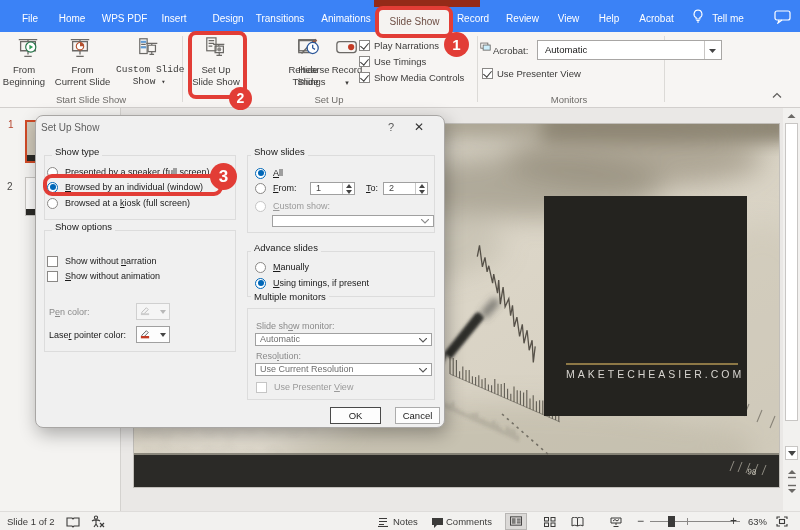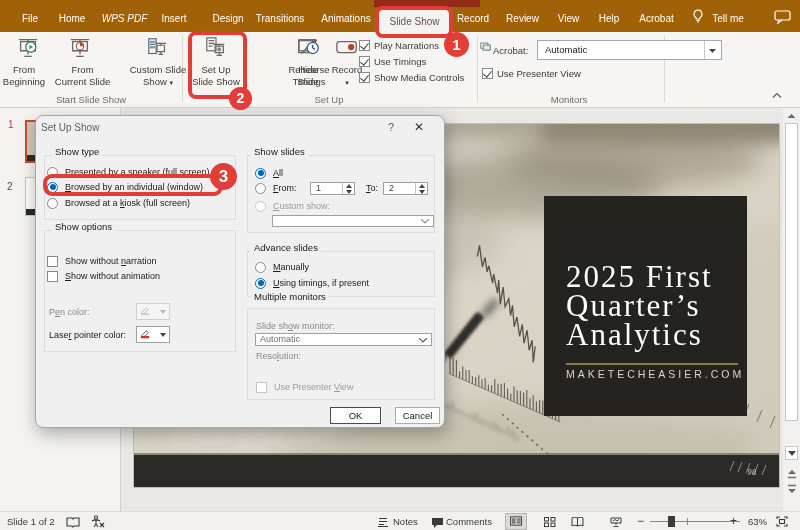--- a/index.html
+++ b/index.html
@@ -1,20 +1,20 @@
 <!DOCTYPE html>
 <html><head>
 <meta charset="utf-8">
 <style>
 *{margin:0;padding:0;box-sizing:border-box;}
 html,body{width:800px;height:530px;overflow:hidden;font-family:"Liberation Sans",sans-serif;}
 #app{position:relative;width:800px;height:530px;background:#eae8e6;overflow:hidden;}
 .abs{position:absolute;}
 
-#tabbar{position:absolute;left:0;top:0;width:800px;height:32px;background:#a16207;}
+#tabbar{position:absolute;left:0;top:0;width:800px;height:32px;background:#3b82f6;}
 #tabbar .darktop{position:absolute;left:374px;top:0;width:106px;height:7px;background:#942a18;}
 .tab{position:absolute;top:0;height:32px;line-height:37px;color:#fff;font-size:10px;text-align:center;}
 #activetab{position:absolute;left:378px;top:8px;width:73px;height:24px;background:#f5f3f1;border-radius:2px 2px 0 0;color:#6e4f45;font-size:10px;line-height:27px;text-align:center;}
 
 #ribbon{position:absolute;left:0;top:32px;width:800px;height:76px;background:#f7f5f3;border-bottom:1px solid #d2cfcd;}
 .rbtn{position:absolute;top:4px;text-align:center;color:#3b3a39;font-size:9.5px;line-height:12px;white-space:nowrap;}
 .rbtn svg{display:block;margin:0 auto 4px auto;}
 .glabel{position:absolute;top:62px;font-size:9.5px;color:#6d6b68;text-align:center;}
 .vsep{position:absolute;top:4px;width:1px;height:66px;background:#dcdad7;}
 .ck{position:absolute;font-size:9.5px;color:#3b3a39;height:12px;line-height:12px;white-space:nowrap;}
@@ -51,21 +51,21 @@
 u{text-decoration:underline;text-underline-offset:1px;}
 </style>
 </head>
 <body>
 <div id="app">
 
   <div id="tabbar">
     <div class="darktop"></div>
     <div class="tab" style="left:10px;width:40px;">File</div>
     <div class="tab" style="left:52px;width:40px;">Home</div>
-    <div class="tab" style="left:98px;width:53px;font-style:italic;">WPS PDF</div>
+    <div class="tab" style="left:98px;width:53px;">WPS PDF</div>
     <div class="tab" style="left:154px;width:40px;">Insert</div>
     <div class="tab" style="left:206px;width:44px;">Design</div>
     <div class="tab" style="left:250px;width:60px;">Transitions</div>
     <div class="tab" style="left:316px;width:60px;">Animations</div>
     <div class="tab" style="left:451px;width:44px;">Record</div>
     <div class="tab" style="left:500px;width:45px;">Review</div>
     <div class="tab" style="left:551px;width:35px;">View</div>
     <div class="tab" style="left:592px;width:34px;">Help</div>
     <div class="tab" style="left:634px;width:45px;">Acrobat</div>
     <div class="tab" style="left:708px;width:40px;">Tell me</div>
@@ -95,21 +95,21 @@
       <svg style="margin-left:20px;" width="24" height="24" viewBox="0 0 26 26">
           <g fill="none" stroke="#6b6966" stroke-width="1.4">
             <path d="M3 4h20M13 4v2M5 6h16v10H5zM13 16v4M9 22h8"></path>
           </g>
           <circle cx="13" cy="11" r="4" fill="#fff" stroke="#b5502e" stroke-width="1.2"></circle>
           <path d="M13 7a4 4 0 0 1 4 4h-4z" fill="#b5502e"></path>
         </svg>
       From<br>Current Slide
     </div>
     <div class="vsep" style="left:182px;"></div>
-    <div class="rbtn" style="left:125px;width:66px;">
+    <div class="rbtn" style="left:116px;width:66px;font-family:Liberation Mono, monospace;">
       <svg width="24" height="24" viewBox="0 0 26 26">
           <g fill="none" stroke="#6b6966" stroke-width="1.3">
             <rect x="3" y="3" width="8" height="16"></rect>
             <path d="M4.5 6h5M4.5 9h5M4.5 12h5"></path>
             <path d="M10 8h12M16 8v2M12 10h8v7h-8zM16 17v3M13.5 20h5"></path>
           </g>
           <rect x="4" y="5.2" width="6" height="2.2" fill="#5f9bd5"></rect>
           <rect x="4" y="11.2" width="6" height="2.2" fill="#5f9bd5"></rect>
         </svg>
       Custom Slide<br>Show <span style="font-size:7px;">▾</span>
@@ -261,21 +261,20 @@
         <path d="M576 262 l-5 12M589 268 l-5 12M602 274 l-5 12M615 280 l-5 12M628 286 l-5 12M641 292 l-5 12"></path>
       </g>
       <rect x="0" y="329" width="645" height="3" fill="#6a665d" opacity="0.7"></rect>
       <rect x="0" y="331" width="645" height="32" fill="#2b2a27"></rect>
       <g stroke="#b8b4a8" opacity="0.7" stroke-width="1">
         <path d="M600 337 l-4 10M608 338 l-4 10M616 339 l-4 10M624 340 l-4 10M632 341 l-4 10"></path>
       </g>
       <text x="613" y="350" font-size="8" fill="#c8c4b8" font-family="Liberation Sans" transform="rotate(8 613 350)">98</text>
     </svg>
     <div id="dpanel">
-      <div class="title">2025 First<br>Quarter’s<br>Analytics</div>
       <div class="gold"></div>
       <div class="site">MAKETECHEASIER.COM</div>
     </div>
   </div>
 
   <div id="vscroll">
     <svg class="abs" style="left:4px;top:4px;" width="9" height="8" viewBox="0 0 9 8">
         <path d="M0.5 6L4.5 2l4 4z" fill="#6b6966"></path>
       </svg>
     <div class="abs" style="left:2px;top:15px;width:13px;height:298px;background:#fff;border:1px solid #c8c6c4;"></div>
@@ -411,20 +410,25 @@
 
     <div class="gbox" style="left:211px;top:192px;width:188px;height:92px;"></div>
     <div class="glab" style="left:215px;top:175px;">Multiple monitors</div>
     <div class="drow" style="left:220px;top:203px;color:#8a8a8a;">Slide sh<u>o</u>w monitor:</div>
     <div class="combo" style="left:219px;top:217px;width:177px;height:13px;">Automatic
       <svg class="abs" style="right:4px;top:4px;" width="8" height="5" viewBox="0 0 8 5">
           <path d="M0 0l4 4 4-4" fill="none" stroke="#555" stroke-width="1.2"></path>
         </svg>
     </div>
     <div class="drow" style="left:220px;top:233px;color:#8a8a8a;">Reso<u>l</u>ution:</div>
+    <div class="combo" style="left:219px;top:247px;width:177px;height:13px;">Use Current Resolution
+      <svg class="abs" style="right:4px;top:4px;" width="8" height="5" viewBox="0 0 8 5">
+          <path d="M0 0l4 4 4-4" fill="none" stroke="#555" stroke-width="1.2"></path>
+        </svg>
+    </div>
     <div class="drow" style="left:220px;top:264px;color:#9a9a9a;"><span class="dck" style="border-color:#c5c5c5;"></span>Use Presenter <u>V</u>iew</div>
 
     <div class="btn" style="left:294px;top:291px;width:51px;border-color:#4a4a4a;">OK</div>
     <div class="btn" style="left:359px;top:291px;width:45px;">Cancel</div>
   </div>
 
   <div class="annbox" style="left:375px;top:6px;width:78px;height:32px;"></div>
   <div class="badge" style="left:444px;top:32px;width:25px;height:25px;font-size:15px;line-height:25px;">1</div>
   <div class="annbox" style="left:188px;top:31px;width:59px;height:68px;"></div>
   <div class="badge" style="left:229px;top:87px;width:23px;height:23px;font-size:14px;line-height:23px;">2</div>

